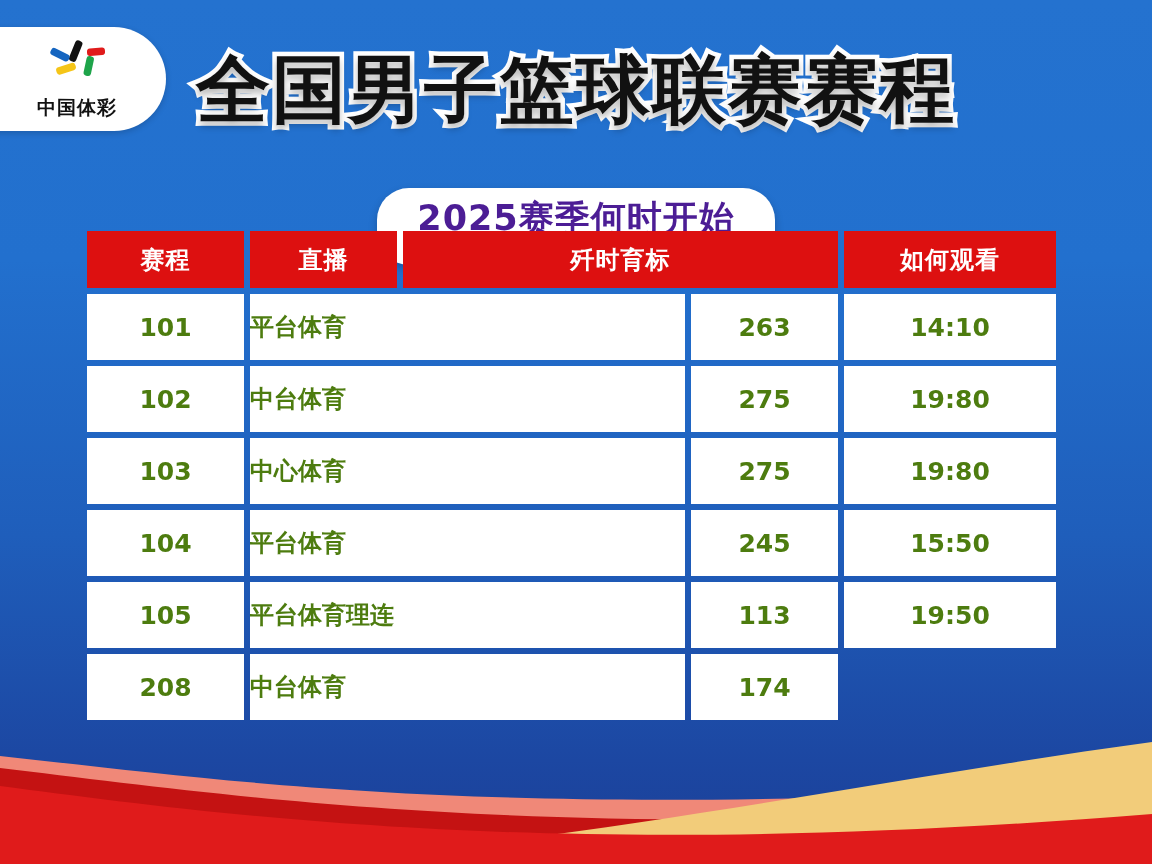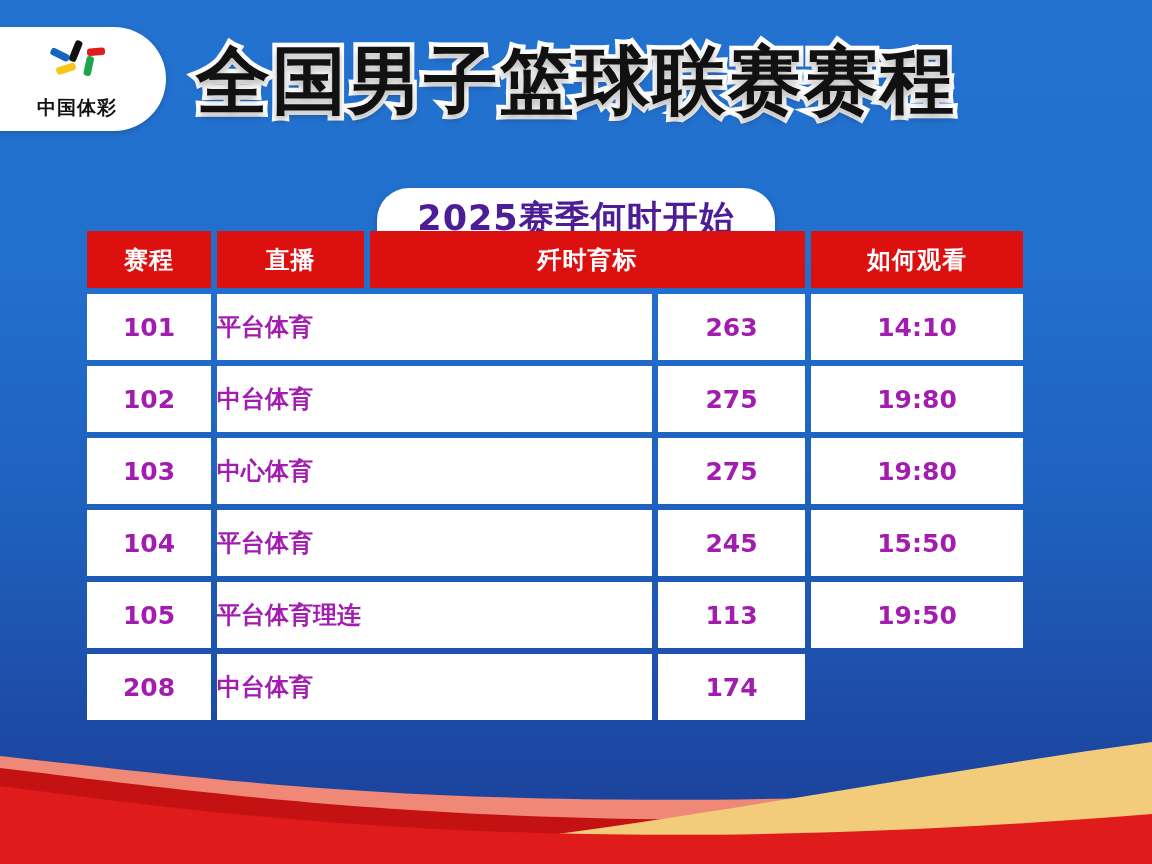--- a/index.html
+++ b/index.html
@@ -31,21 +31,21 @@
   }
   #logo-mark { width:66px; height:42px; display:block; }
   #logo-text {
     font-family:"DejaVu Sans","Liberation Sans",sans-serif;
     font-size:19px; font-weight:700; color:#111;
     letter-spacing:1px; margin-top:15px; white-space:nowrap;
   }
 
   
   #title {
-    position:absolute; left:0; right:0; top:32px;
+    position:absolute; left:0; right:0; top:41px;
     text-align:center;
     font-family:"DejaVu Sans","Liberation Sans",sans-serif;
     font-size:74px; font-weight:700; color:#111;
     letter-spacing:2px;
     -webkit-text-stroke:9px #ffffff;
     paint-order:stroke fill;
     text-shadow:0 5px 7px rgba(0,0,0,.28);
     white-space:nowrap;
   }
 
@@ -68,24 +68,24 @@
   
   #table {
     position:absolute; left:87px; top:231px;
     width:979px;
   }
   .row { display:flex; width:100%; margin-bottom:6px; }
   .cell {
     background:#ffffff;
     display:flex; align-items:center; justify-content:center;
     font-family:"DejaVu Sans","Liberation Sans",sans-serif;
-    font-weight:700; color:#a21caf;
+    font-weight:700; color:#4d7c0f;
     overflow:hidden;
   }
-  .c1 { width:124px; }
+  .c1 { width:157px; }
   .c2 { width:435px; margin-left:6px; justify-content:flex-start; }
   .c3 { width:147px; margin-left:6px; }
   .c4 { width:212px; margin-left:6px; }
 
   #header-row .cell {
     background:#dd1010;
     color:#ffffff;
     height:57px;
     font-size:24px;
     letter-spacing:1px;

